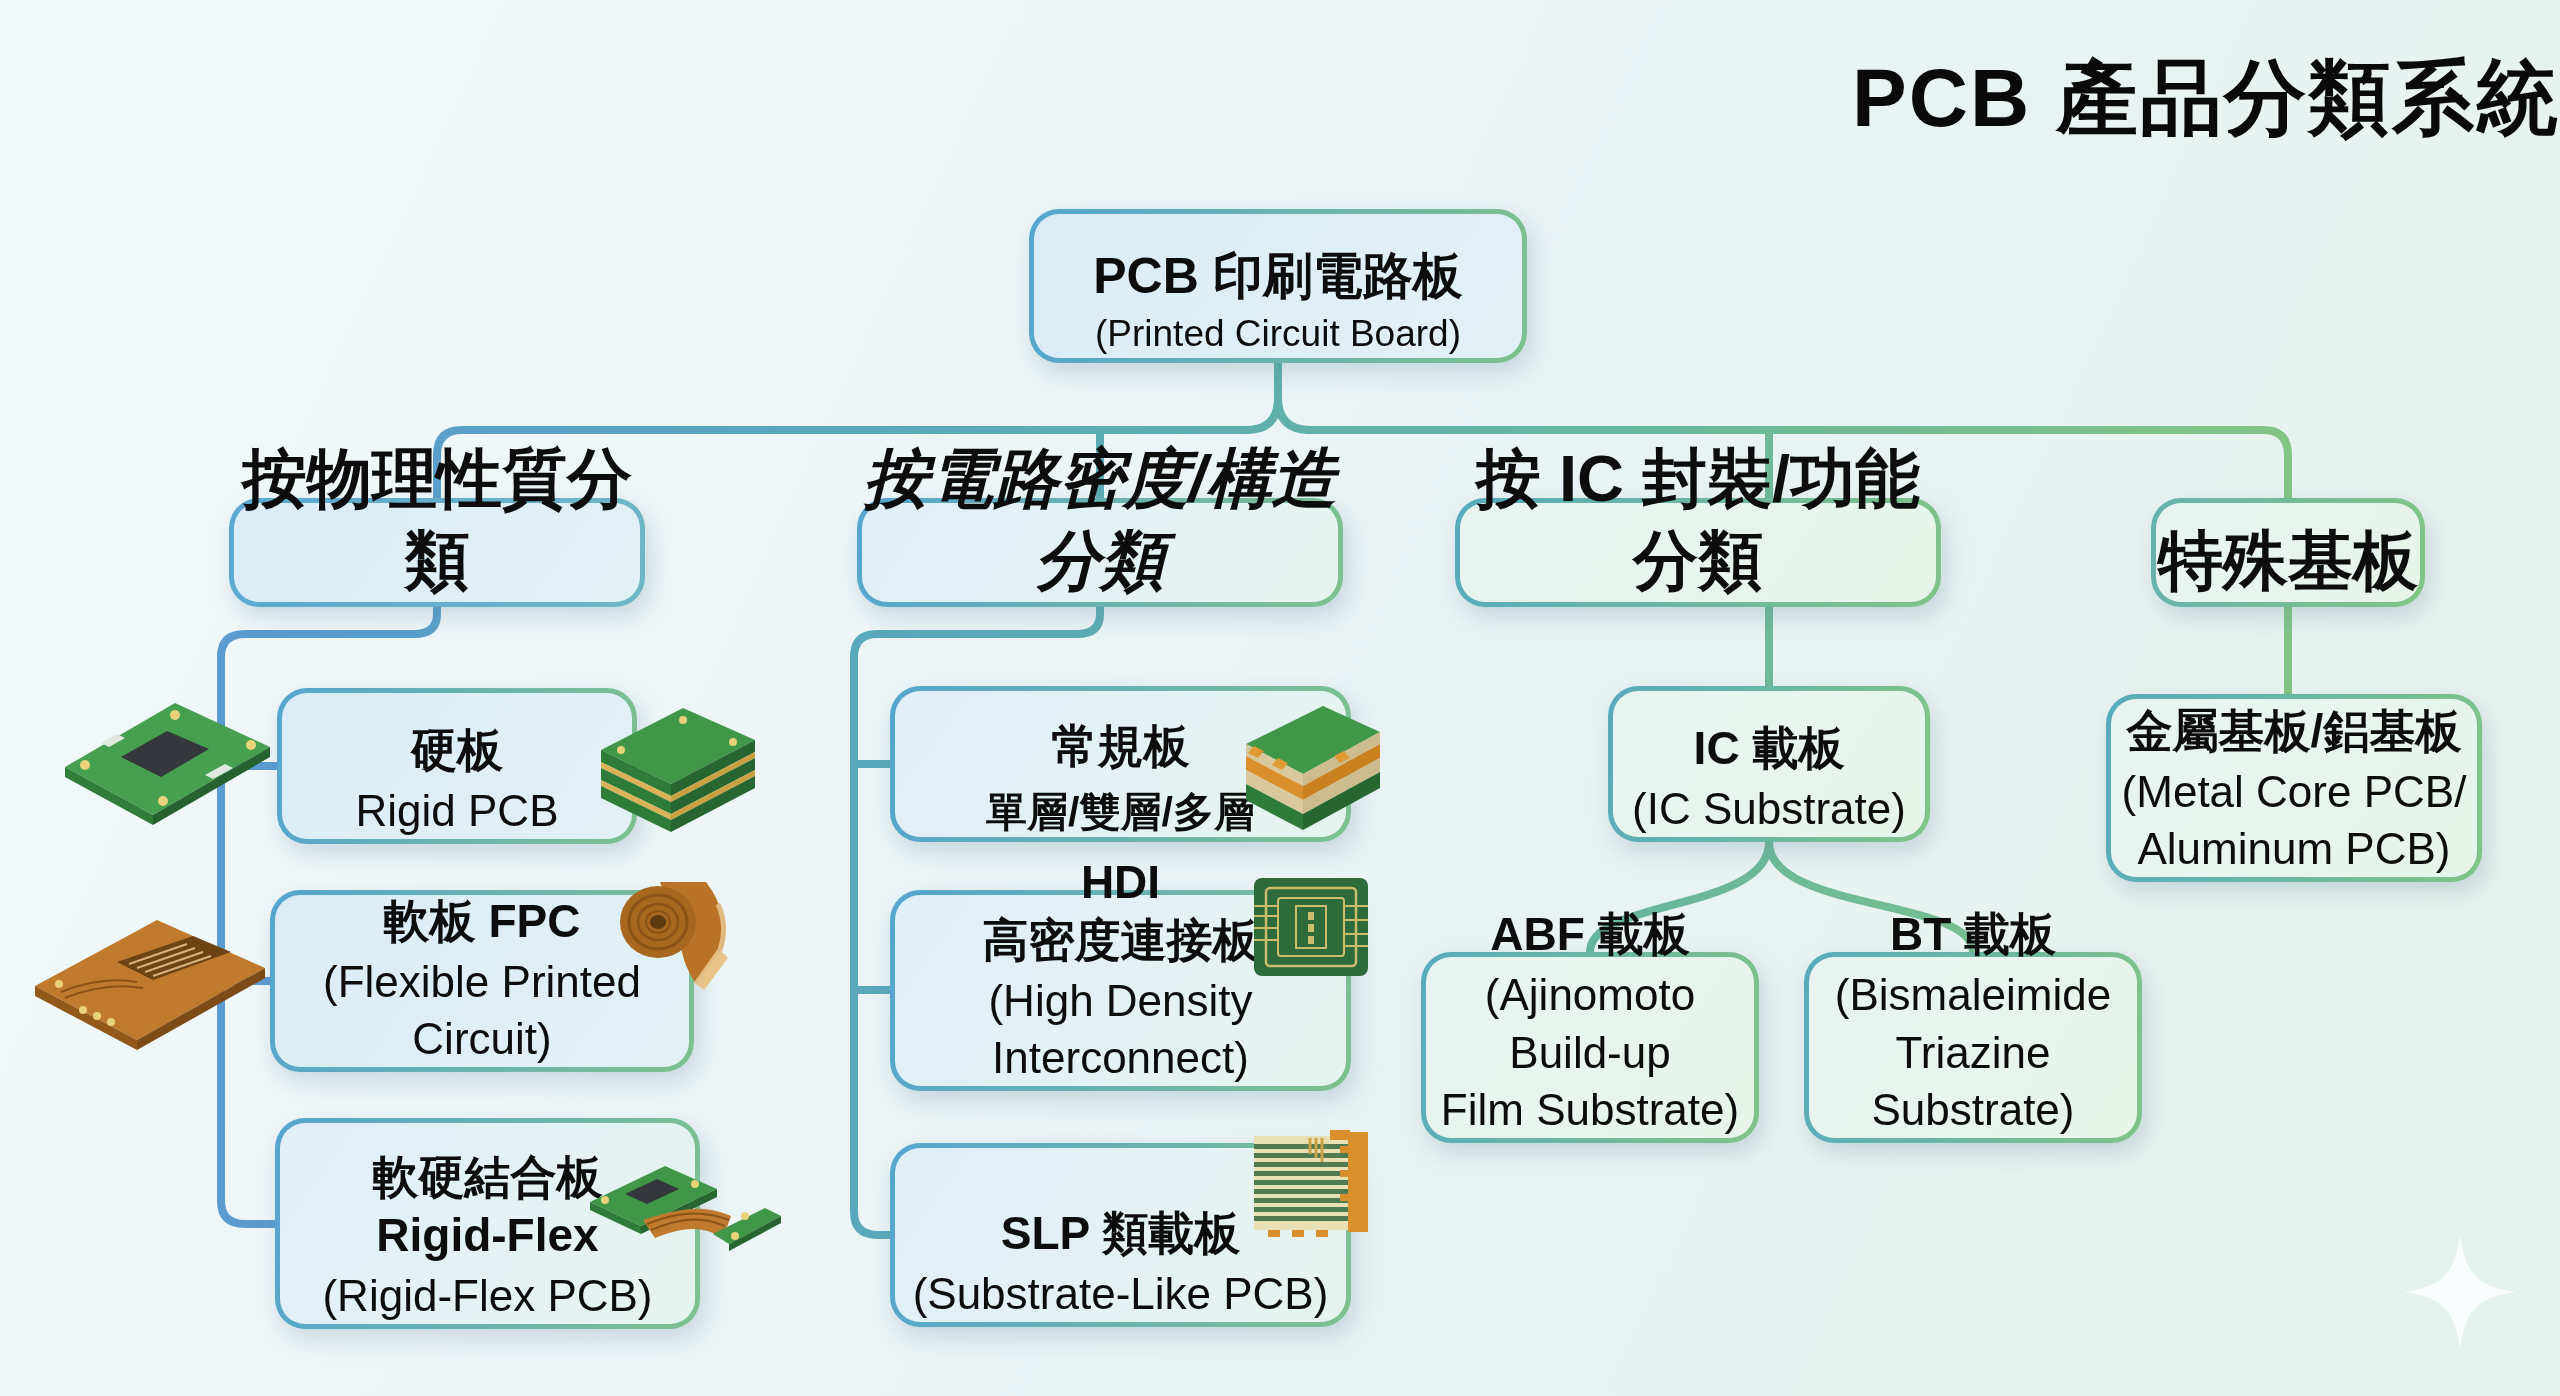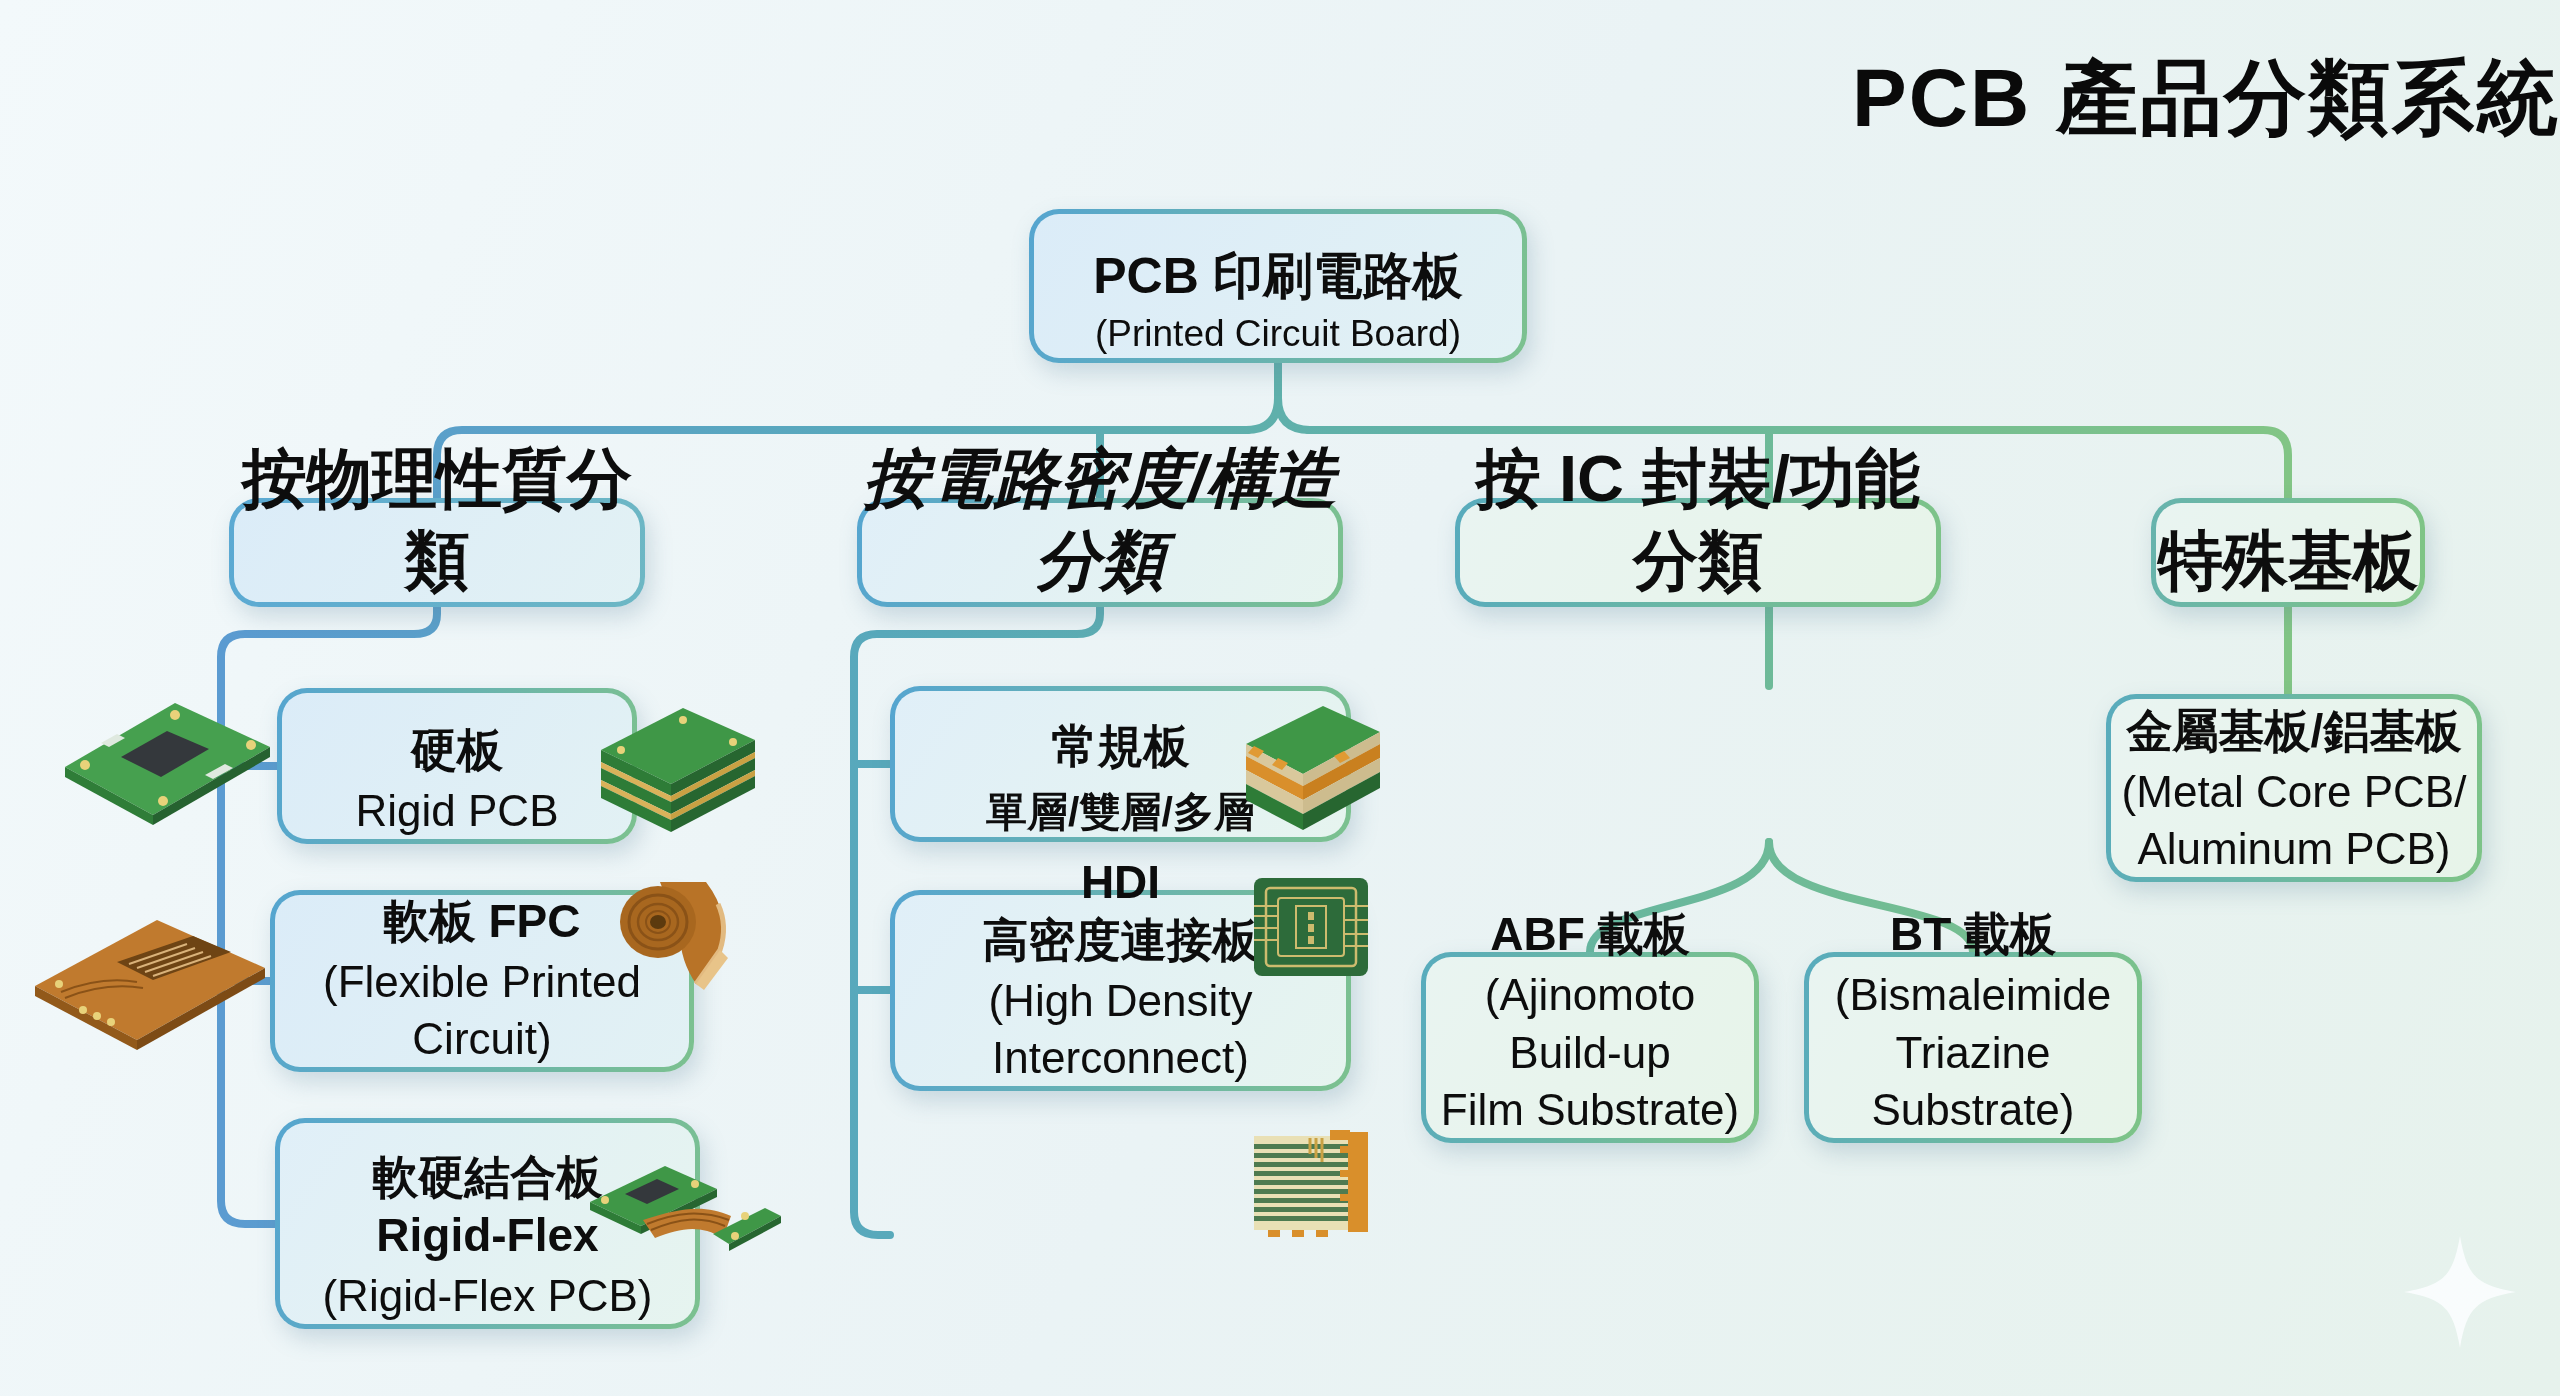--- a/index.html
+++ b/index.html
@@ -161,21 +161,33 @@
       <div class="zh-sub">單層/雙層/多層</div>
     </div>
   </div>
   <div class="node b-hdi edge-bg fill-bg">
     <div class="inner">
       <div class="zh">HDI
 高密度連接板</div>
       <div class="en">(High Density Interconnect)</div>
     </div>
   </div>
-
+  <div class="node b-slp edge-bg fill-bg">
+    <div class="inner">
+      <div class="zh">SLP 類載板</div>
+      <div class="en">(Substrate-Like PCB)</div>
+    </div>
+  </div>
+
+  <div class="node b-ics edge-tg fill-g">
+    <div class="inner">
+      <div class="zh">IC 載板</div>
+      <div class="en">(IC Substrate)</div>
+    </div>
+  </div>
   <div class="node b-abf edge-tg fill-g">
     <div class="inner">
       <div class="zh">ABF 載板</div>
       <div class="en">(Ajinomoto Build-up
 Film Substrate)</div>
     </div>
   </div>
   <div class="node b-bt edge-tg fill-g">
     <div class="inner">
       <div class="zh">BT 載板</div>

